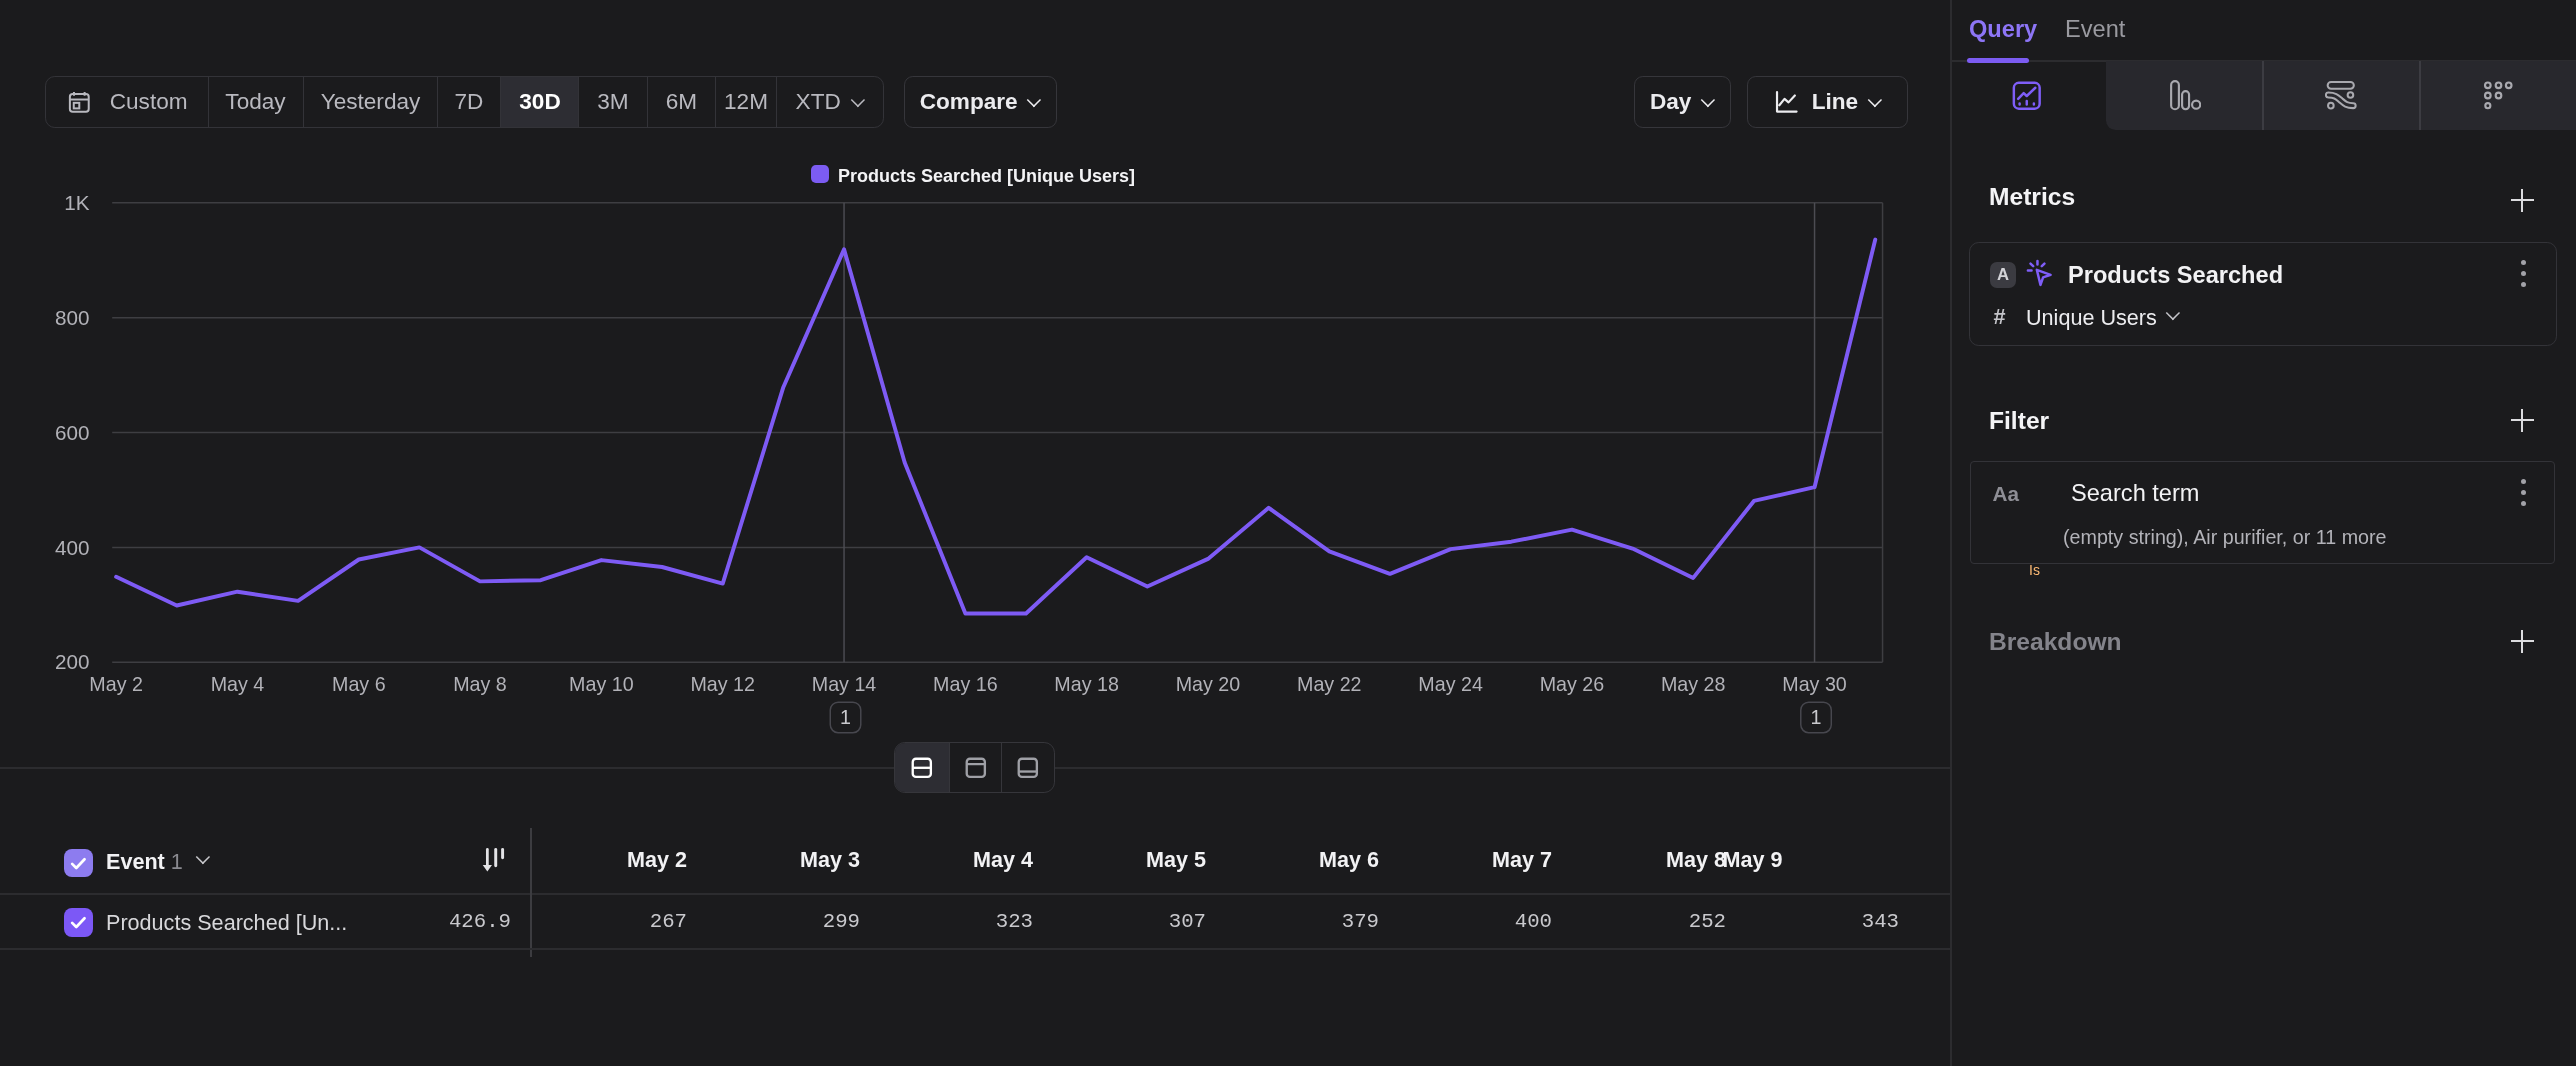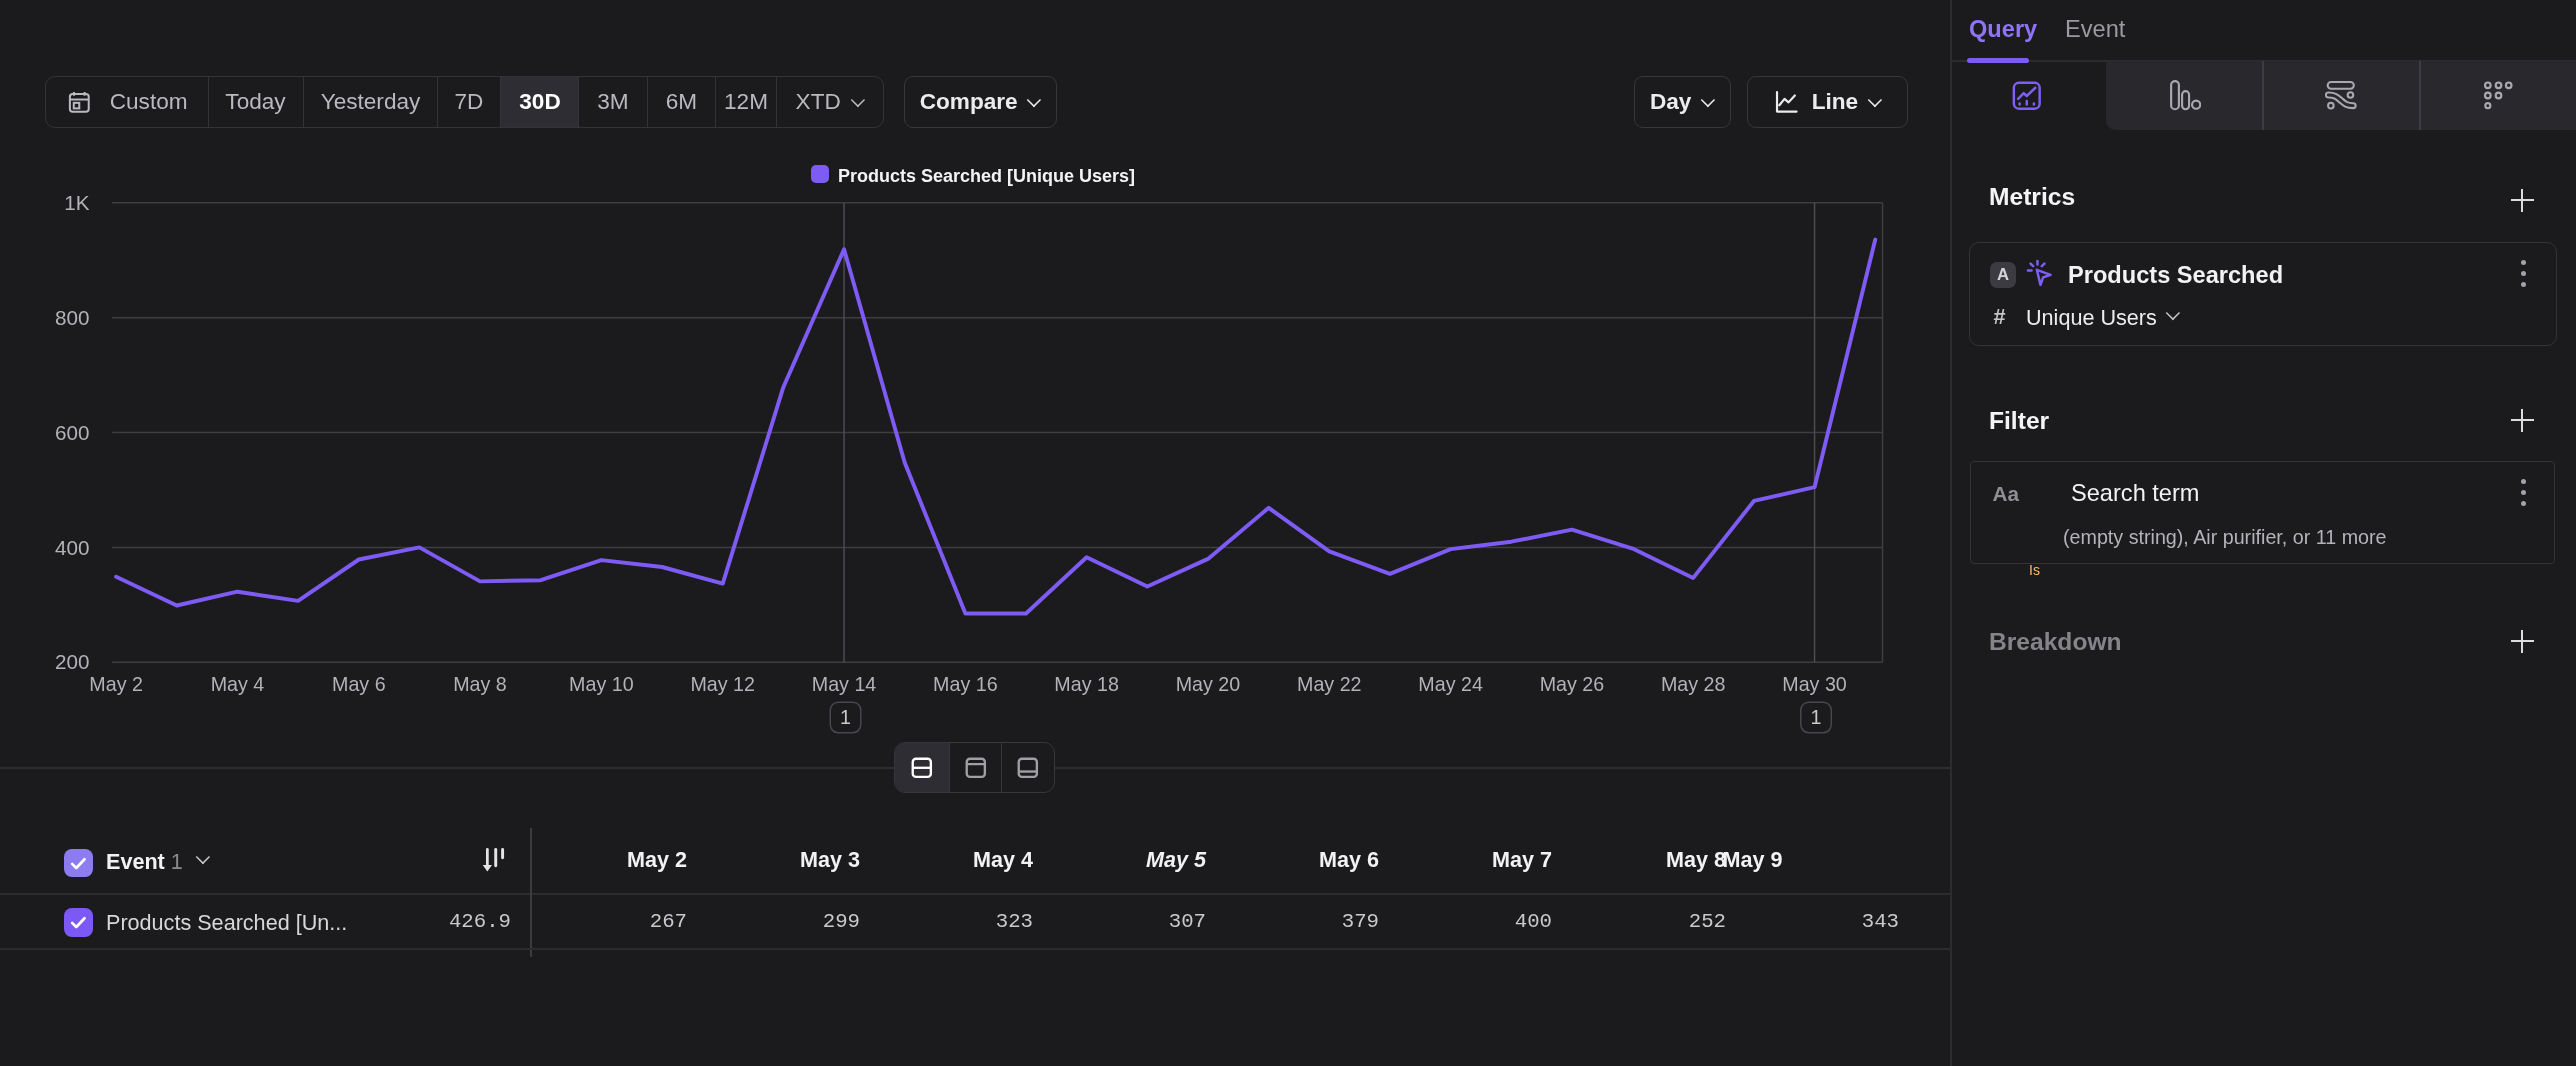--- a/index.html
+++ b/index.html
@@ -139,21 +139,21 @@
   <svg class="abs" style="left:479px; top:17.7px;" width="29.5" height="29.5" viewBox="0 0 30 30" fill="none" stroke="#e3e3e6" stroke-width="2.8" stroke-linecap="round" stroke-linejoin="round">
     <path d="M8.5 3.5 V20"></path>
     <path d="M8.5 26 L3.8 19.2 H13.2 Z" fill="#e3e3e6" stroke="none"></path>
     <path d="M17 3.5 V20" stroke-width="3"></path>
     <path d="M24 3.5 V12" stroke-width="3"></path>
   </svg>
 
   <div class="abs" style="left:394px; top:18.7px; width:293px; font-size:21.6px; font-weight:700; color:#f2f2f4; text-align:right;">May 2</div>
   <div class="abs" style="left:567px; top:18.7px; width:293px; font-size:21.6px; font-weight:700; color:#f2f2f4; text-align:right;">May 3</div>
   <div class="abs" style="left:740px; top:18.7px; width:293px; font-size:21.6px; font-weight:700; color:#f2f2f4; text-align:right;">May 4</div>
-  <div class="abs" style="left:913px; top:18.7px; width:293px; font-size:21.6px; font-weight:700; color:#f2f2f4; text-align:right;font-style:italic;">May 5</div>
+  <div class="abs" style="left:913px; top:18.7px; width:293px; font-size:21.6px; font-weight:700; color:#f2f2f4; text-align:right;">May 5</div>
   <div class="abs" style="left:1086px; top:18.7px; width:293px; font-size:21.6px; font-weight:700; color:#f2f2f4; text-align:right;">May 6</div>
   <div class="abs" style="left:1259px; top:18.7px; width:293px; font-size:21.6px; font-weight:700; color:#f2f2f4; text-align:right;">May 7</div>
   <div class="abs" style="left:1433px; top:18.7px; width:293px; font-size:21.6px; font-weight:700; color:#f2f2f4; text-align:right;">May 8</div>
   <div class="abs" style="left:1606px; top:18.7px; width:293px; font-size:21.6px; font-weight:700; color:#f2f2f4; text-align:center;">May 9</div>
 
   <div class="abs" style="left:0; top:65px; width:1951px; height:1.5px; background:#2c2c2f;"></div>
   <div class="abs" style="left:530px; top:0; width:1.5px; height:129px; background:#3c3c40;"></div>
   <div class="abs" style="left:0; top:120px; width:1951px; height:1.5px; background:#2c2c2f;"></div>
 
   <div class="abs" style="left:64px; top:80px; width:28.5px; height:28.5px; background:#7c58f6; border-radius:7.9px;"></div>

